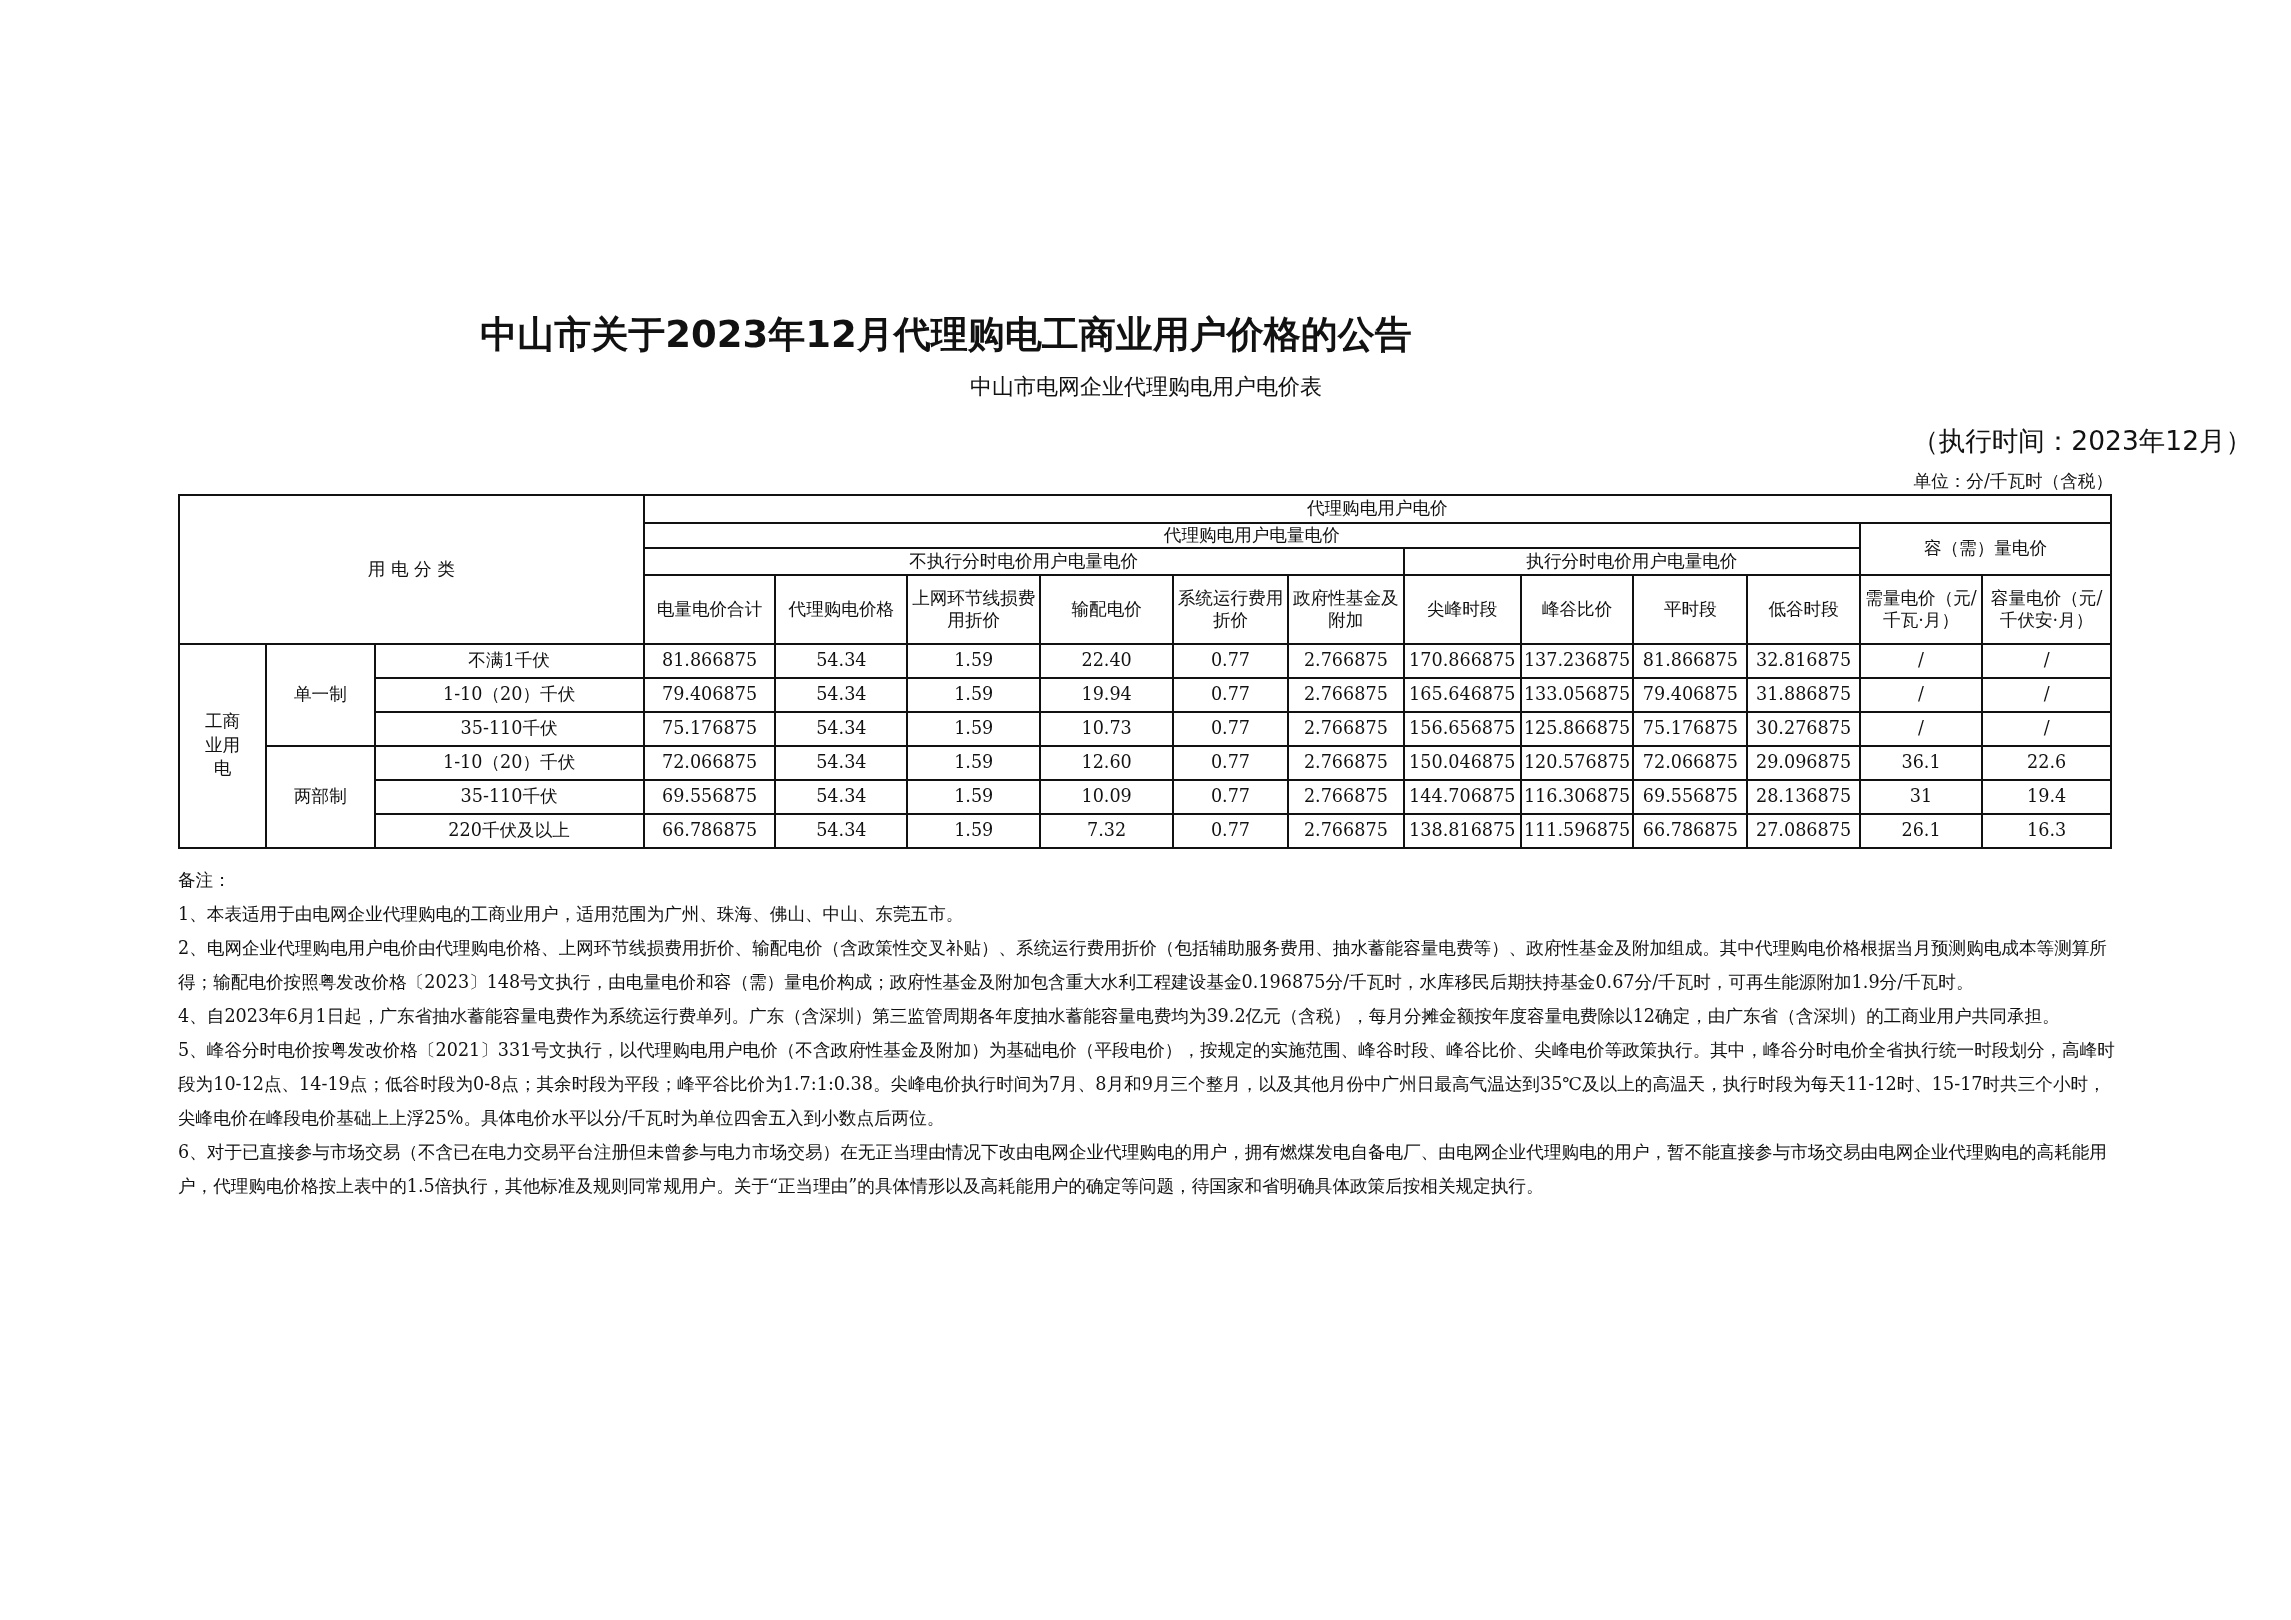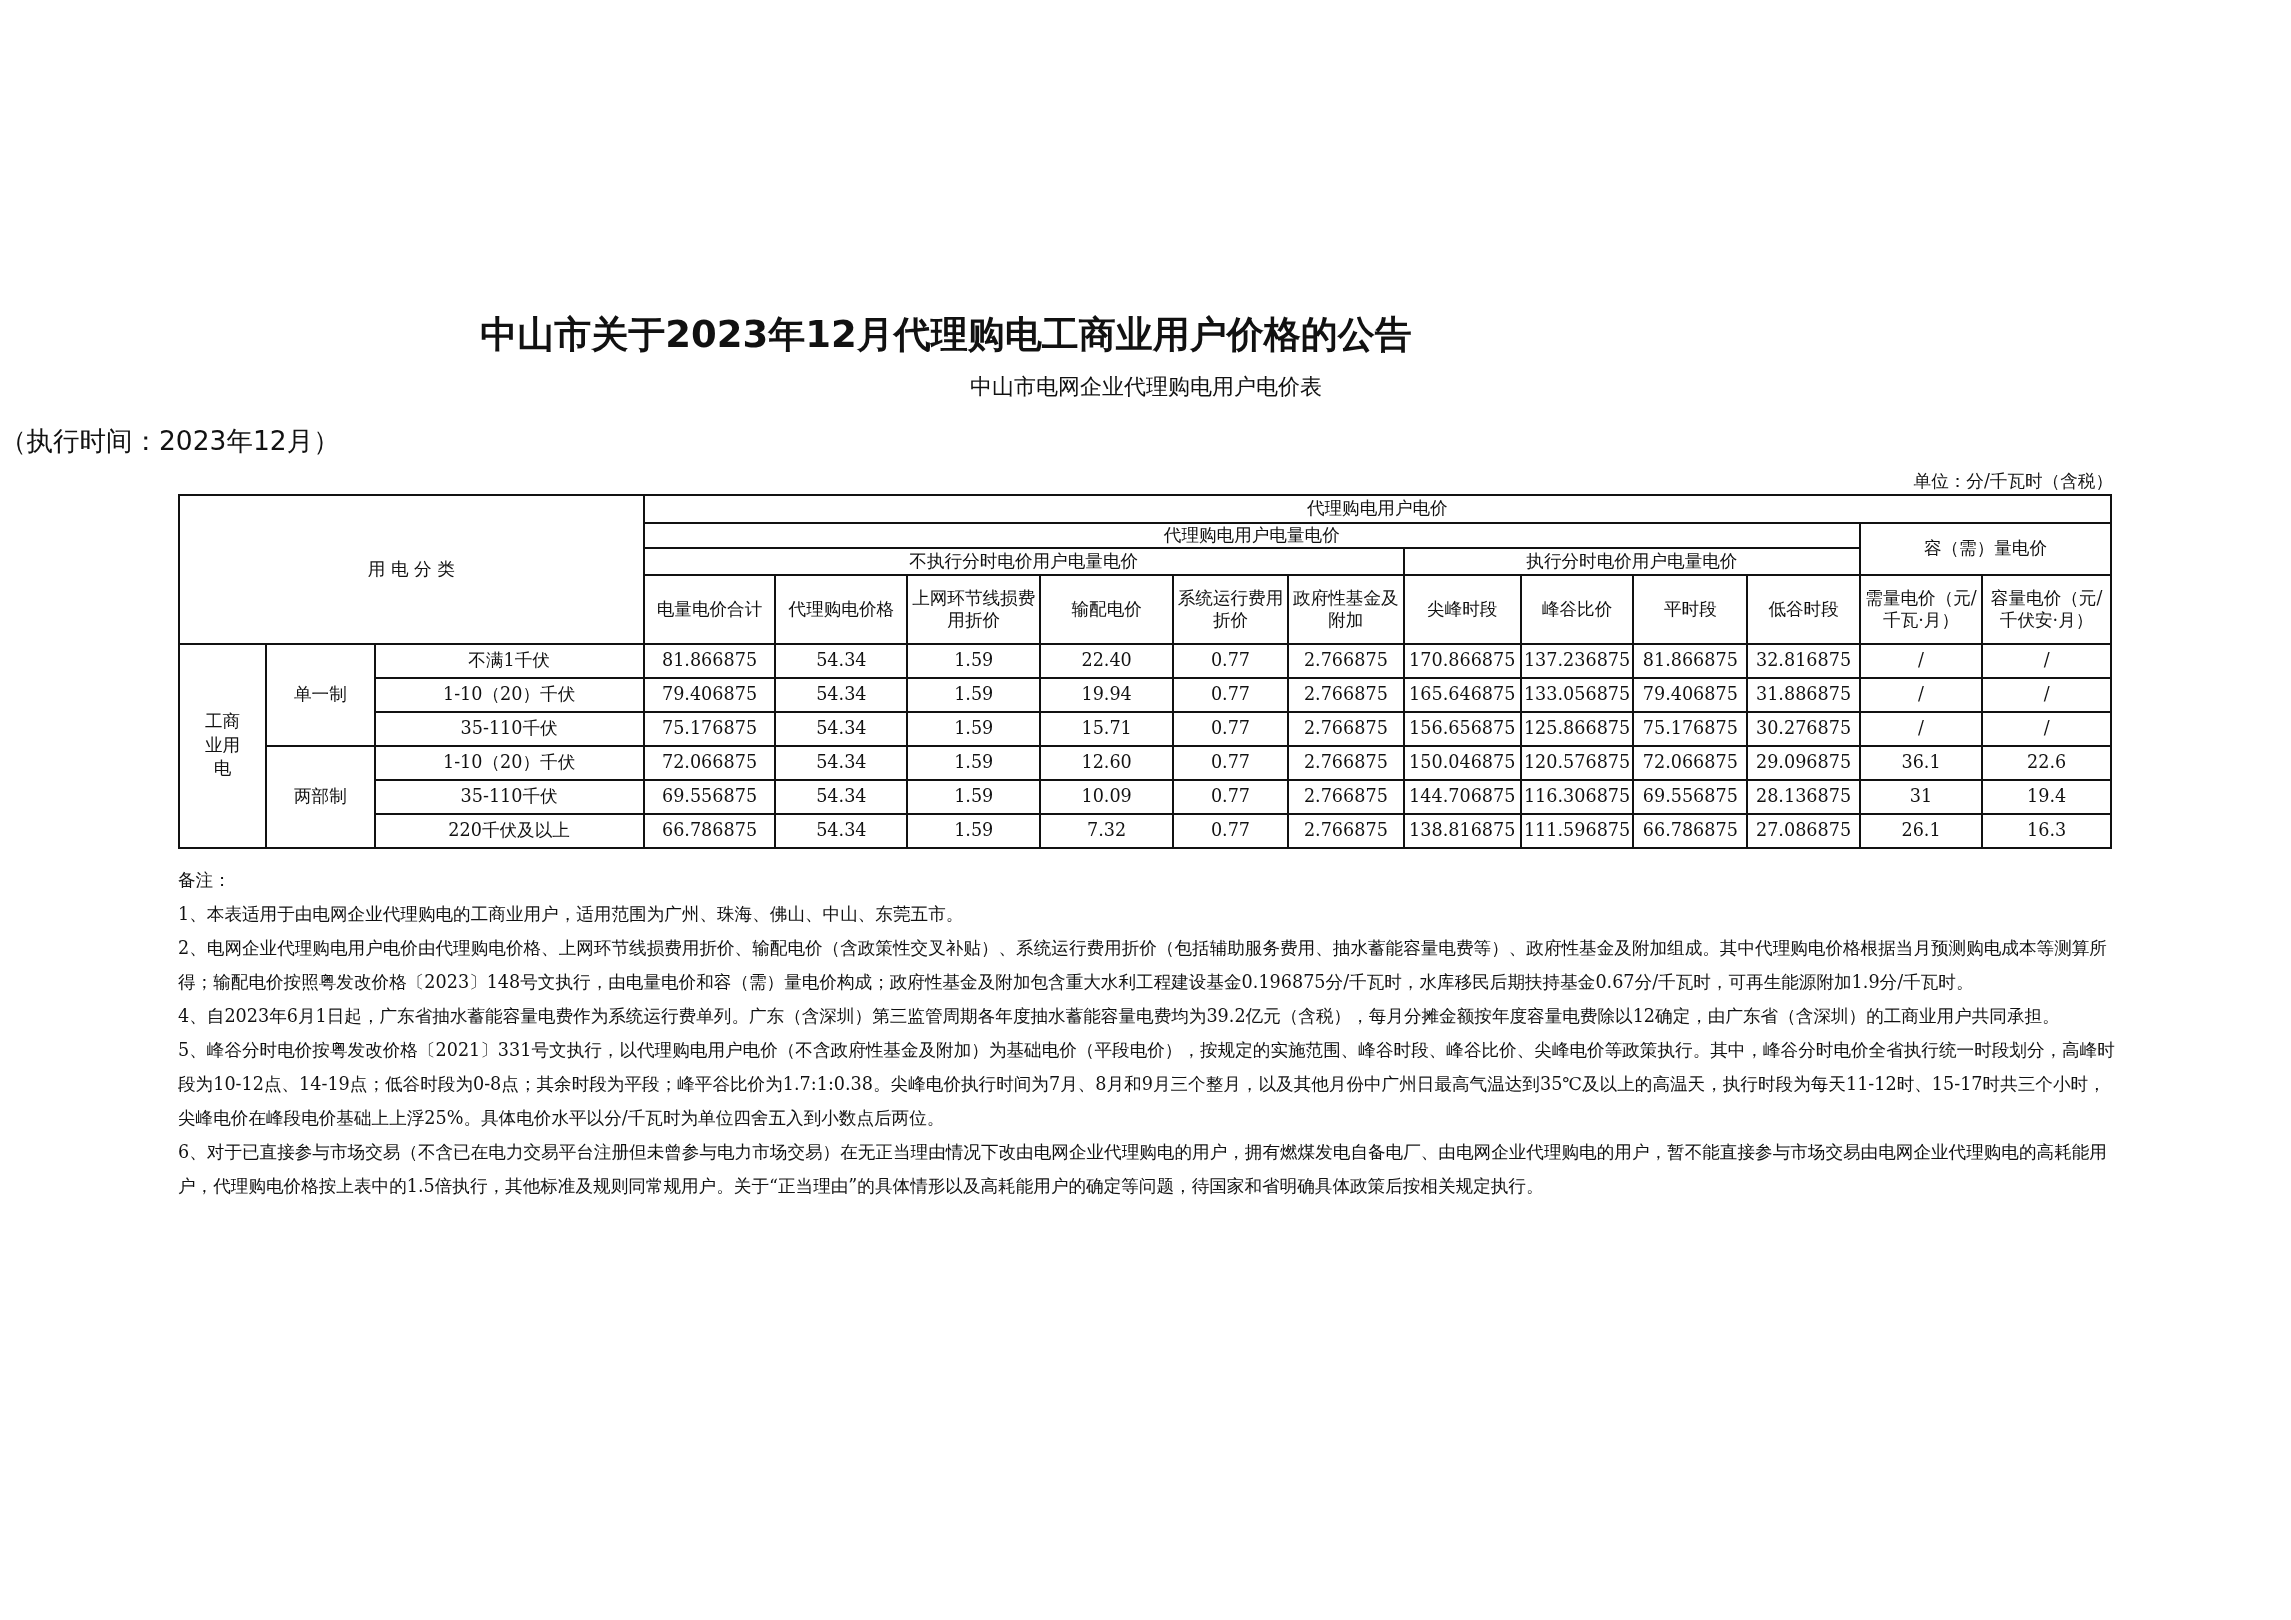--- a/index.html
+++ b/index.html
@@ -2,21 +2,21 @@
 <html><head>
 <meta charset="utf-8">
 <style>
   html, body { margin: 0; padding: 0; background: #ffffff; }
   body { width: 2292px; height: 1620px; position: relative; overflow: hidden;
          font-family: "DejaVu Serif", "Liberation Serif", serif; color: #111; }
   .title { position: absolute; left: 0; width: 1820px; top: 310px; text-align: center;
            font-family: "DejaVu Sans", "Liberation Sans", sans-serif; font-size: 37px; font-weight: bold; letter-spacing: 0px; margin-left: 36px; }
   .subtitle { position: absolute; left: 0; width: 2292px; top: 372px; text-align: center;
            font-family: "DejaVu Sans", "Liberation Sans", sans-serif; font-size: 22px; }
-  .exec-time { position: absolute; left: 0; width: 2252px; top: 423px; text-align: left;
+  .exec-time { position: absolute; left: 0; width: 2252px; top: 423px; text-align: right;
            font-family: "DejaVu Sans", "Liberation Sans", sans-serif; font-size: 26.5px; }
   .unit { position: absolute; right: 179px; top: 469px; font-size: 17.6px; }
   table.price { position: absolute; left: 178px; top: 494px; border-collapse: collapse;
            width: 1934px; table-layout: fixed; font-size: 17.6px; }
   table.price td { border: 2px solid #111; text-align: center; vertical-align: middle;
            padding: 0; line-height: 23.5px; }
   table.price tr.h1 td { height: 25.5px; }
   table.price tr.h2 td { height: 23.5px; }
   table.price tr.h3 td { height: 24.5px; }
   table.price tr.h4 td { height: 67px; line-height: 22.5px; }
@@ -108,21 +108,21 @@
     <td>79.406875</td>
     <td>31.886875</td>
     <td>/</td>
     <td>/</td>
   </tr>
   <tr class="d">
     <td>35-110千伏</td>
     <td>75.176875</td>
     <td>54.34</td>
     <td>1.59</td>
-    <td>15.71</td>
+    <td>10.73</td>
     <td>0.77</td>
     <td>2.766875</td>
     <td>156.656875</td>
     <td>125.866875</td>
     <td>75.176875</td>
     <td>30.276875</td>
     <td>/</td>
     <td>/</td>
   </tr>
   <tr class="d">

